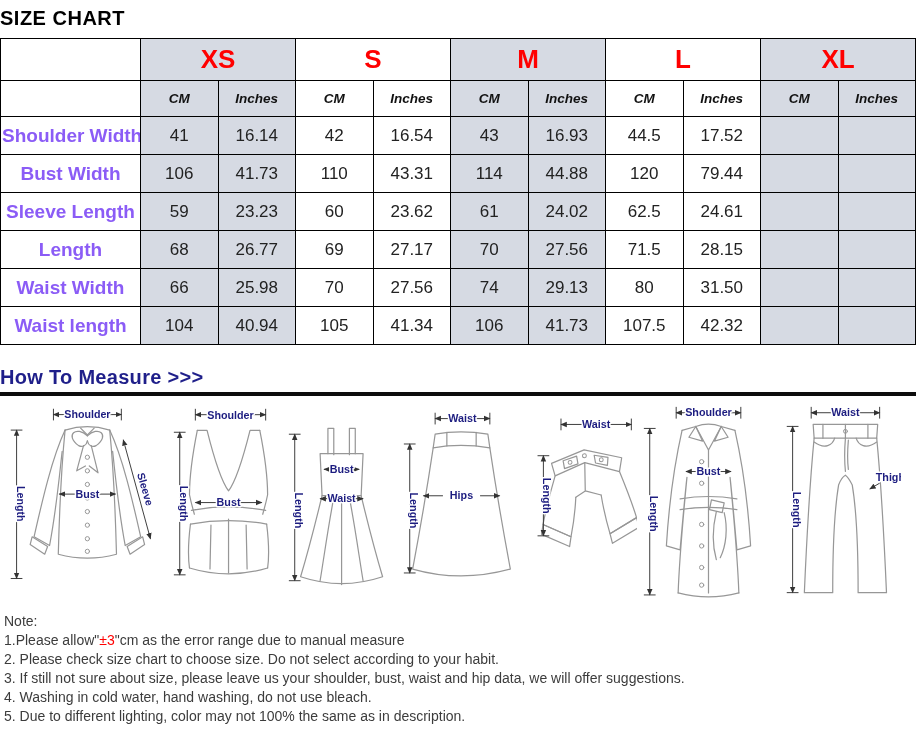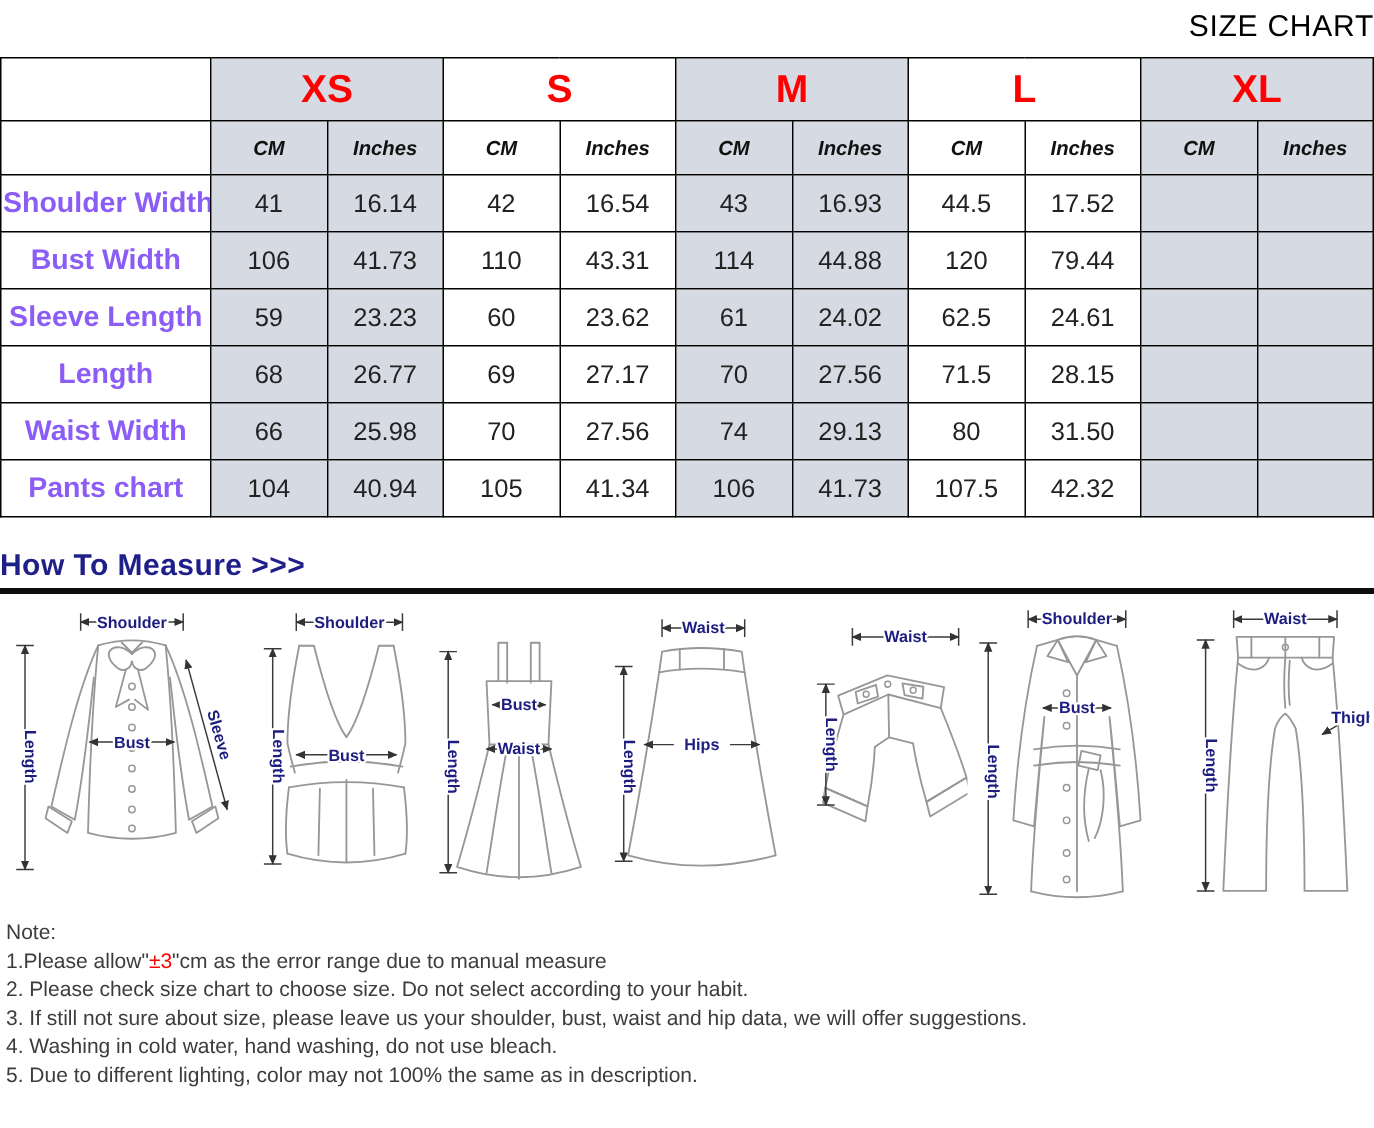--- a/index.html
+++ b/index.html
@@ -4,21 +4,21 @@
 <style>
   :root{
     --shade:#d6dae3; --red:#ff0000; --navy:#1f1f8a; --label-navy:#1d1d80; --rule:#0d0d0d;
   }
   html,body{margin:0;padding:0;}
   body{
     width:916px;height:752px;background:#fff;overflow:hidden;
     font-family:"Liberation Sans","DejaVu Sans",sans-serif;color:#1c1c1c;
   }
   .title{
-    font-size:20px;font-weight:normal;text-align:right;
+    font-size:20px;font-weight:bold;text-align:left;
     padding:7px 0 8px 0;color:#000;letter-spacing:.5px;
   }
   
   table.size-chart{border-collapse:collapse;width:916px;table-layout:fixed;}
   table.size-chart th,table.size-chart td{
     border:1px solid #000;text-align:center;vertical-align:middle;
     font-family:"Liberation Sans","DejaVu Sans",sans-serif;overflow:hidden;white-space:nowrap;
   }
   col.label-col{width:140px;}
   th.size-h{font-size:26px;font-weight:bold;color:var(--red);height:39px;}
@@ -27,21 +27,21 @@
   th.row-label{font-size:19px;font-weight:700;color:#8b5cf6;}
   .shade{background:var(--shade);}
   
   .measure-head{
     margin:21px 0 0 0;font-size:20px;font-weight:bold;
     color:var(--navy);letter-spacing:.3px;
   }
   .rule{height:4px;background:var(--rule);margin-top:3px;}
   .garments{
     display:flex;justify-content:space-between;align-items:flex-start;
-    padding:5px 3px 0 3px;height:205px;
+    padding:5px 15px 0 3px;height:205px;
   }
   .garments svg{display:block;}
   .garments text{
     font-family:"Liberation Sans","DejaVu Sans",sans-serif;
     font-size:11px;font-weight:bold;fill:var(--label-navy);
     paint-order:stroke;stroke:#ffffff;stroke-width:3px;stroke-linejoin:round;
     text-anchor:middle;
   }
   .garm{fill:none;stroke:#979797;stroke-width:1.25;stroke-linecap:round;stroke-linejoin:round;}
   .dim{fill:none;stroke:#3a3a3a;stroke-width:1;}
@@ -151,21 +151,21 @@
         <td class="val">70</td>
         <td class="val">27.56</td>
         <td class="val shade">74</td>
         <td class="val shade">29.13</td>
         <td class="val">80</td>
         <td class="val">31.50</td>
         <td class="val shade"></td>
         <td class="val shade"></td>
       </tr>
       <tr>
-        <th class="row-label">Pants chart</th>
+        <th class="row-label">Waist length</th>
         <td class="val shade">104</td>
         <td class="val shade">40.94</td>
         <td class="val">105</td>
         <td class="val">41.34</td>
         <td class="val shade">106</td>
         <td class="val shade">41.73</td>
         <td class="val">107.5</td>
         <td class="val">42.32</td>
         <td class="val shade"></td>
         <td class="val shade"></td>

